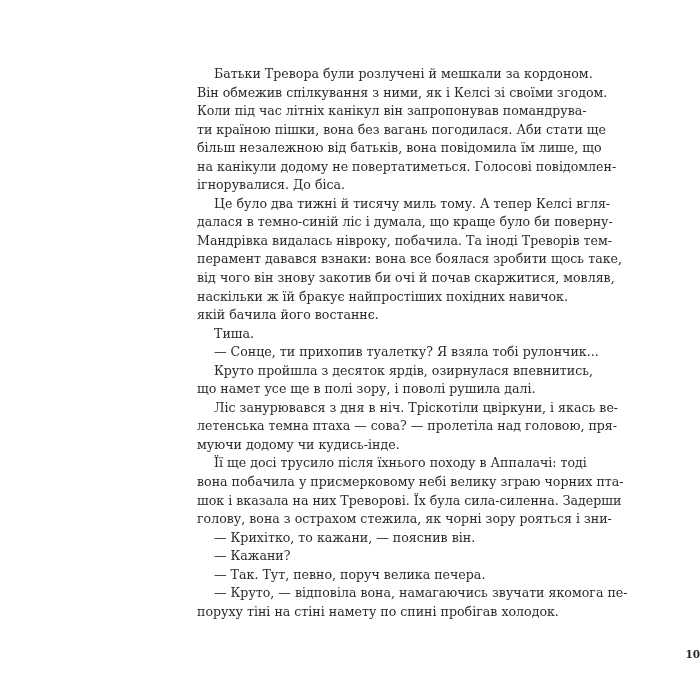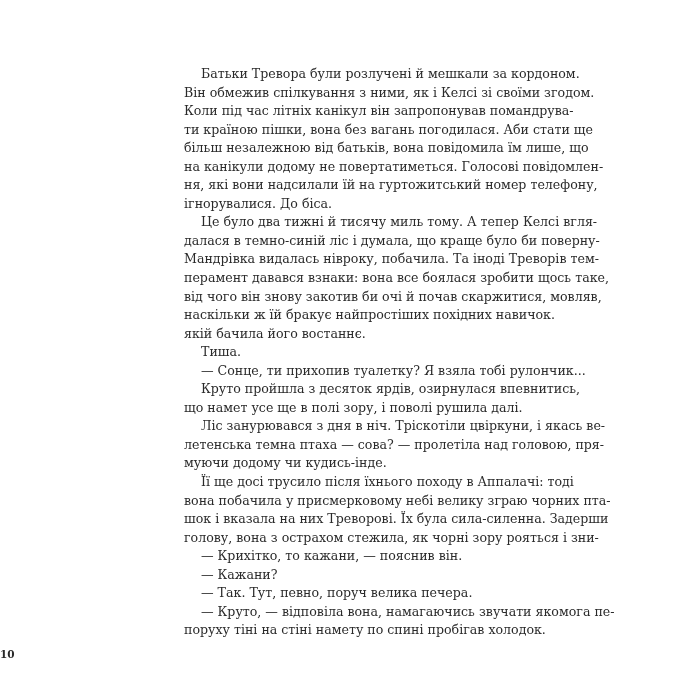--- a/index.html
+++ b/index.html
@@ -28,53 +28,53 @@
       font-size: 12.6px;
       line-height: 18.55px;
       color: #2a2a2a;
     }
     .line {
       display: block;
       white-space: nowrap;
       text-align: justify;
       text-align-last: justify;
       height: 18.55px;
+      margin-left: 13px;
     }
     .line.last {
       text-align-last: left;
     }
     .line.indent {
       padding-left: 17px;
     }
     .page-number {
       position: absolute;
       left: 0;
       width: 700px;
       top: 648px;
-      text-align: left;
+      text-align: right;
       font-family: "DejaVu Serif", "Liberation Serif", serif;
       font-size: 10.5px;
       font-weight: bold;
       color: #2a2a2a;
     }
   </style>
 </head>
 <body>
 
 <div class="page">
   <div class="text-block">
 
     <div>
       <span class="line indent">Батьки Тревора були розлучені й мешкали за кордоном.</span>
       <span class="line">Він обмежив спілкування з ними, як і Келсі зі своїми згодом.</span>
       <span class="line">Коли під час літніх канікул він запропонував помандрува-</span>
       <span class="line">ти країною пішки, вона без вагань погодилася. Аби стати ще</span>
       <span class="line">більш незалежною від батьків, вона повідомила їм лише, що</span>
       <span class="line">на канікули додому не повертатиметься. Голосові повідомлен-</span>
-      <span class="line">ня, які вони надсилали їй на гуртожитський номер телефону,</span>
       <span class="line last">ігнорувалися. До біса.</span>
     </div>
 
     <div>
       <span class="line indent">Це було два тижні й тисячу миль тому. А тепер Келсі вгля-</span>
       <span class="line">далася в темно-синій ліс і думала, що краще було би поверну-</span>
       <span class="line">Мандрівка видалась нівроку, побачила. Та іноді Треворів тем-</span>
       <span class="line">перамент давався взнаки: вона все боялася зробити щось таке,</span>
       <span class="line">від чого він знову закотив би очі й почав скаржитися, мовляв,</span>
       <span class="line last">наскільки ж їй бракує найпростіших похідних навичок.</span>

